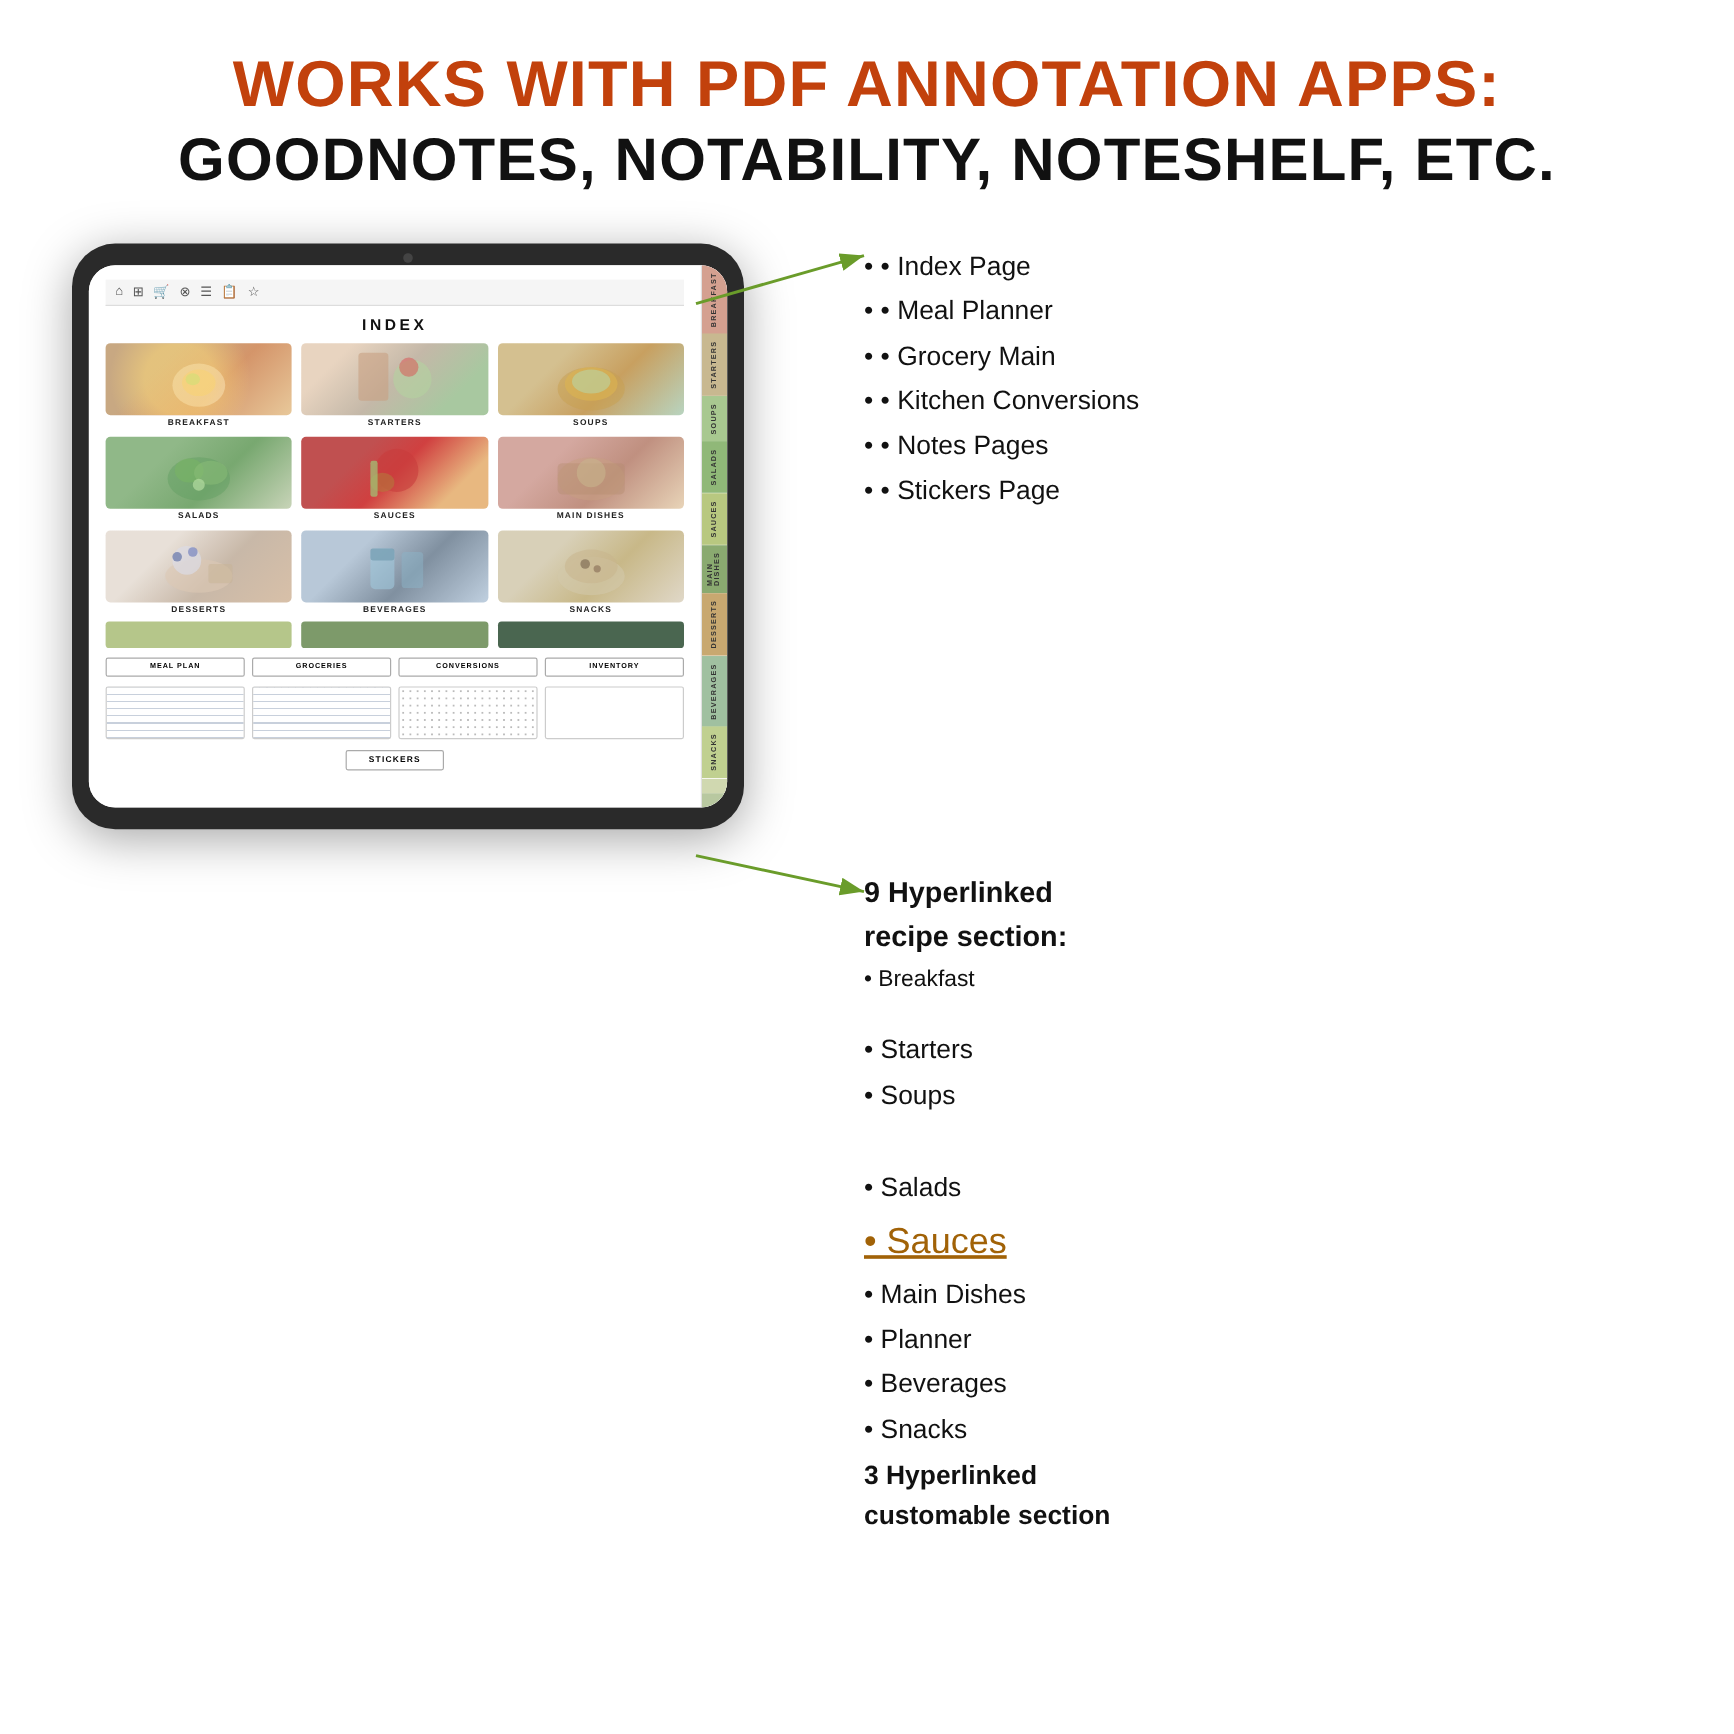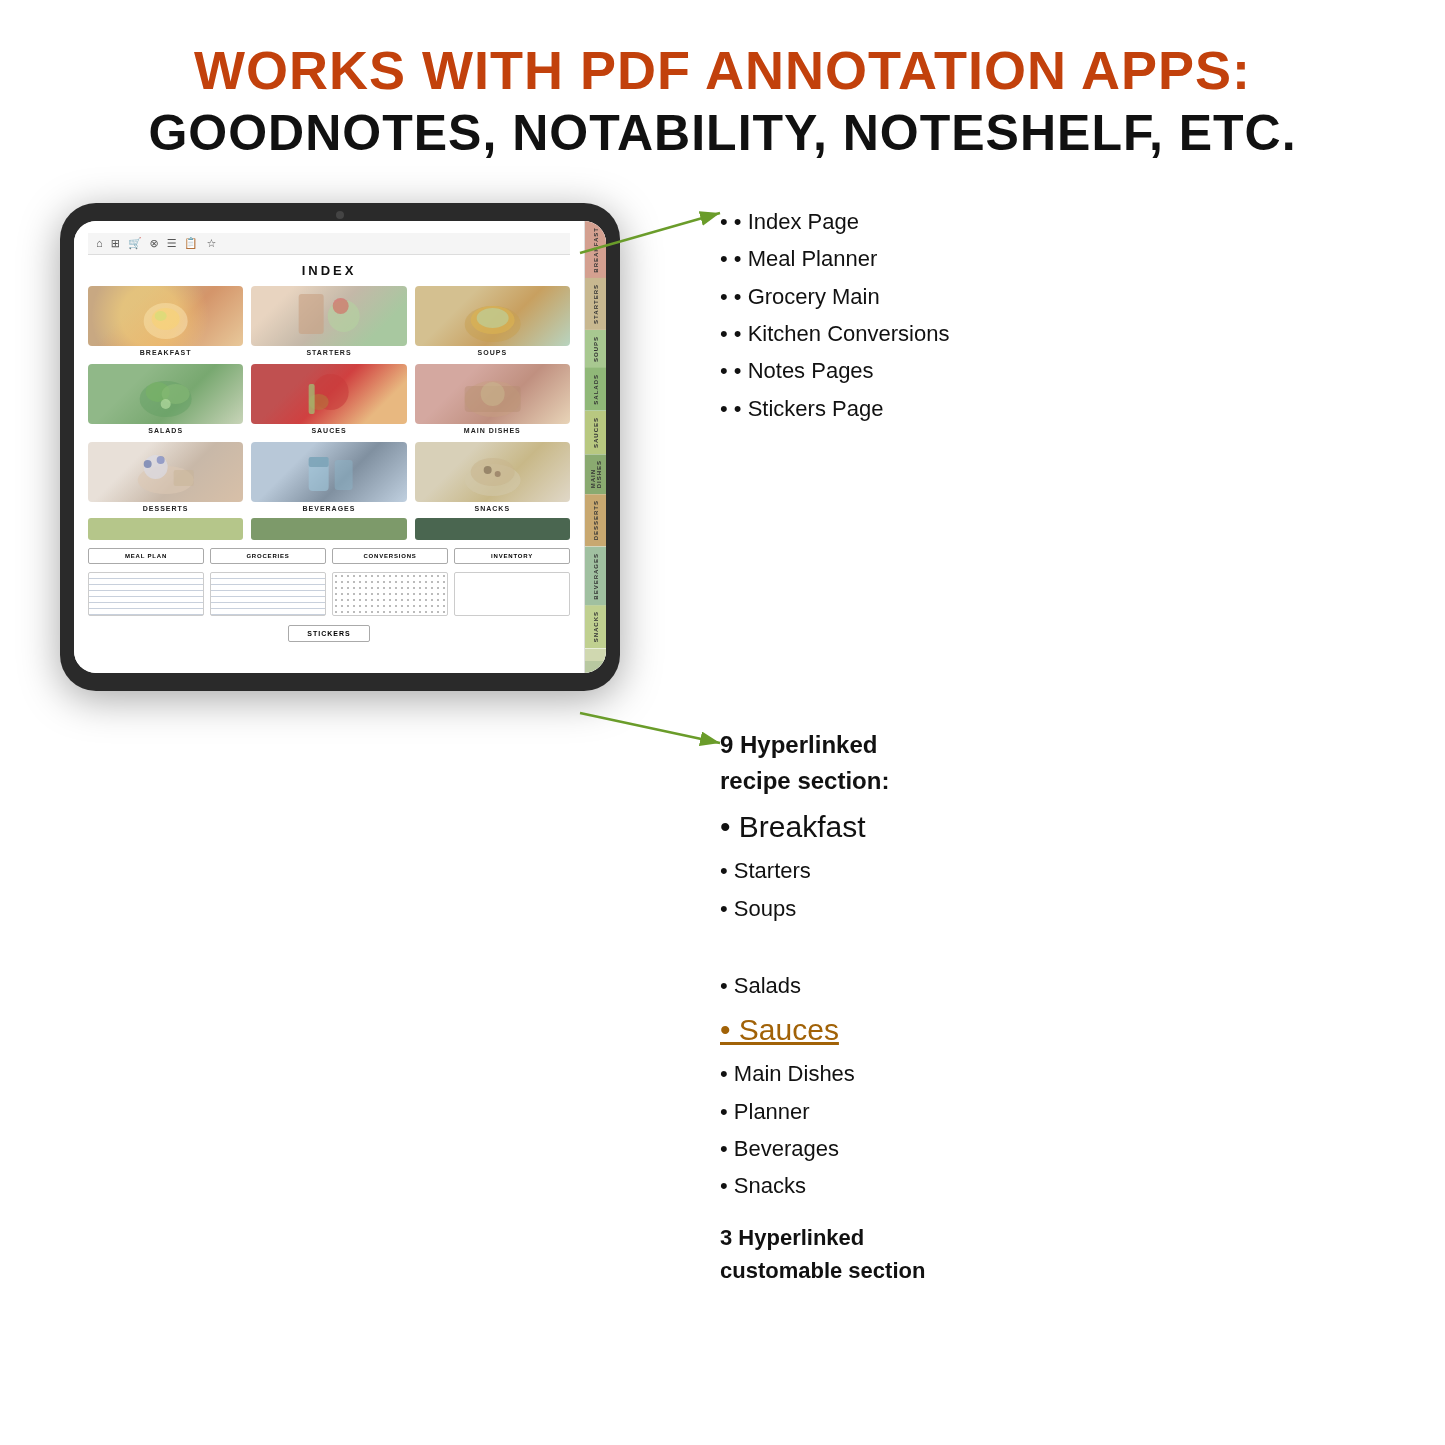--- a/index.html
+++ b/index.html
@@ -473,29 +473,29 @@
         </marker>
       </defs>
       <path d="M 20 20 L 160 50" stroke="#6a9c2a" stroke-width="2.5" fill="none" marker-end="url(#arrowhead2)"></path>
     </svg>
 
     <div style="margin-top:300px; margin-left:60px;">
       <div style="font-size:24px; font-weight:900; line-height:1.5; color:#111; margin-bottom:2px;">
         <span>9 Hyperlinked</span><br>
         <span>recipe section:</span>
       </div>
-      <div style="font-size:30px;line-height:1.7;color:#111;">• Breakfast</div>
-      <div style="font-size:22px;line-height:1.7;color:#111;">• Starters</div>
+      <div style="font-size:19px;line-height:1.7;color:#111;">• Breakfast</div>
+      <div style="font-size:22px;line-height:1.7;color:#111;margin-top:23px;">• Starters</div>
       <div style="font-size:22px;line-height:1.7;color:#111;">• Soups</div>
       <div style="font-size:22px;line-height:1.7;color:#111;margin-top:40px;">• Salads</div>
       <div style="font-size:30px;line-height:1.7;color:#a16207;text-decoration:underline;">• Sauces</div>
       <div style="font-size:22px;line-height:1.7;color:#111;">• Main Dishes</div>
       <div style="font-size:22px;line-height:1.7;color:#111;">• Planner</div>
       <div style="font-size:22px;line-height:1.7;color:#111;">• Beverages</div>
       <div style="font-size:22px;line-height:1.7;color:#111;">• Snacks</div>
-      <div style="font-size:22px; line-height:1.5; color:#111; margin-top:16px;">
+      <div style="font-size:22px; line-height:1.5; color:#111; margin-top:4px;">
         <span style="font-weight:900;">3 Hyperlinked</span><br>
         <span style="font-weight:900;">customable section</span>
       </div>
     </div>
   </div>
 
 </div>
 
 </body></html>

